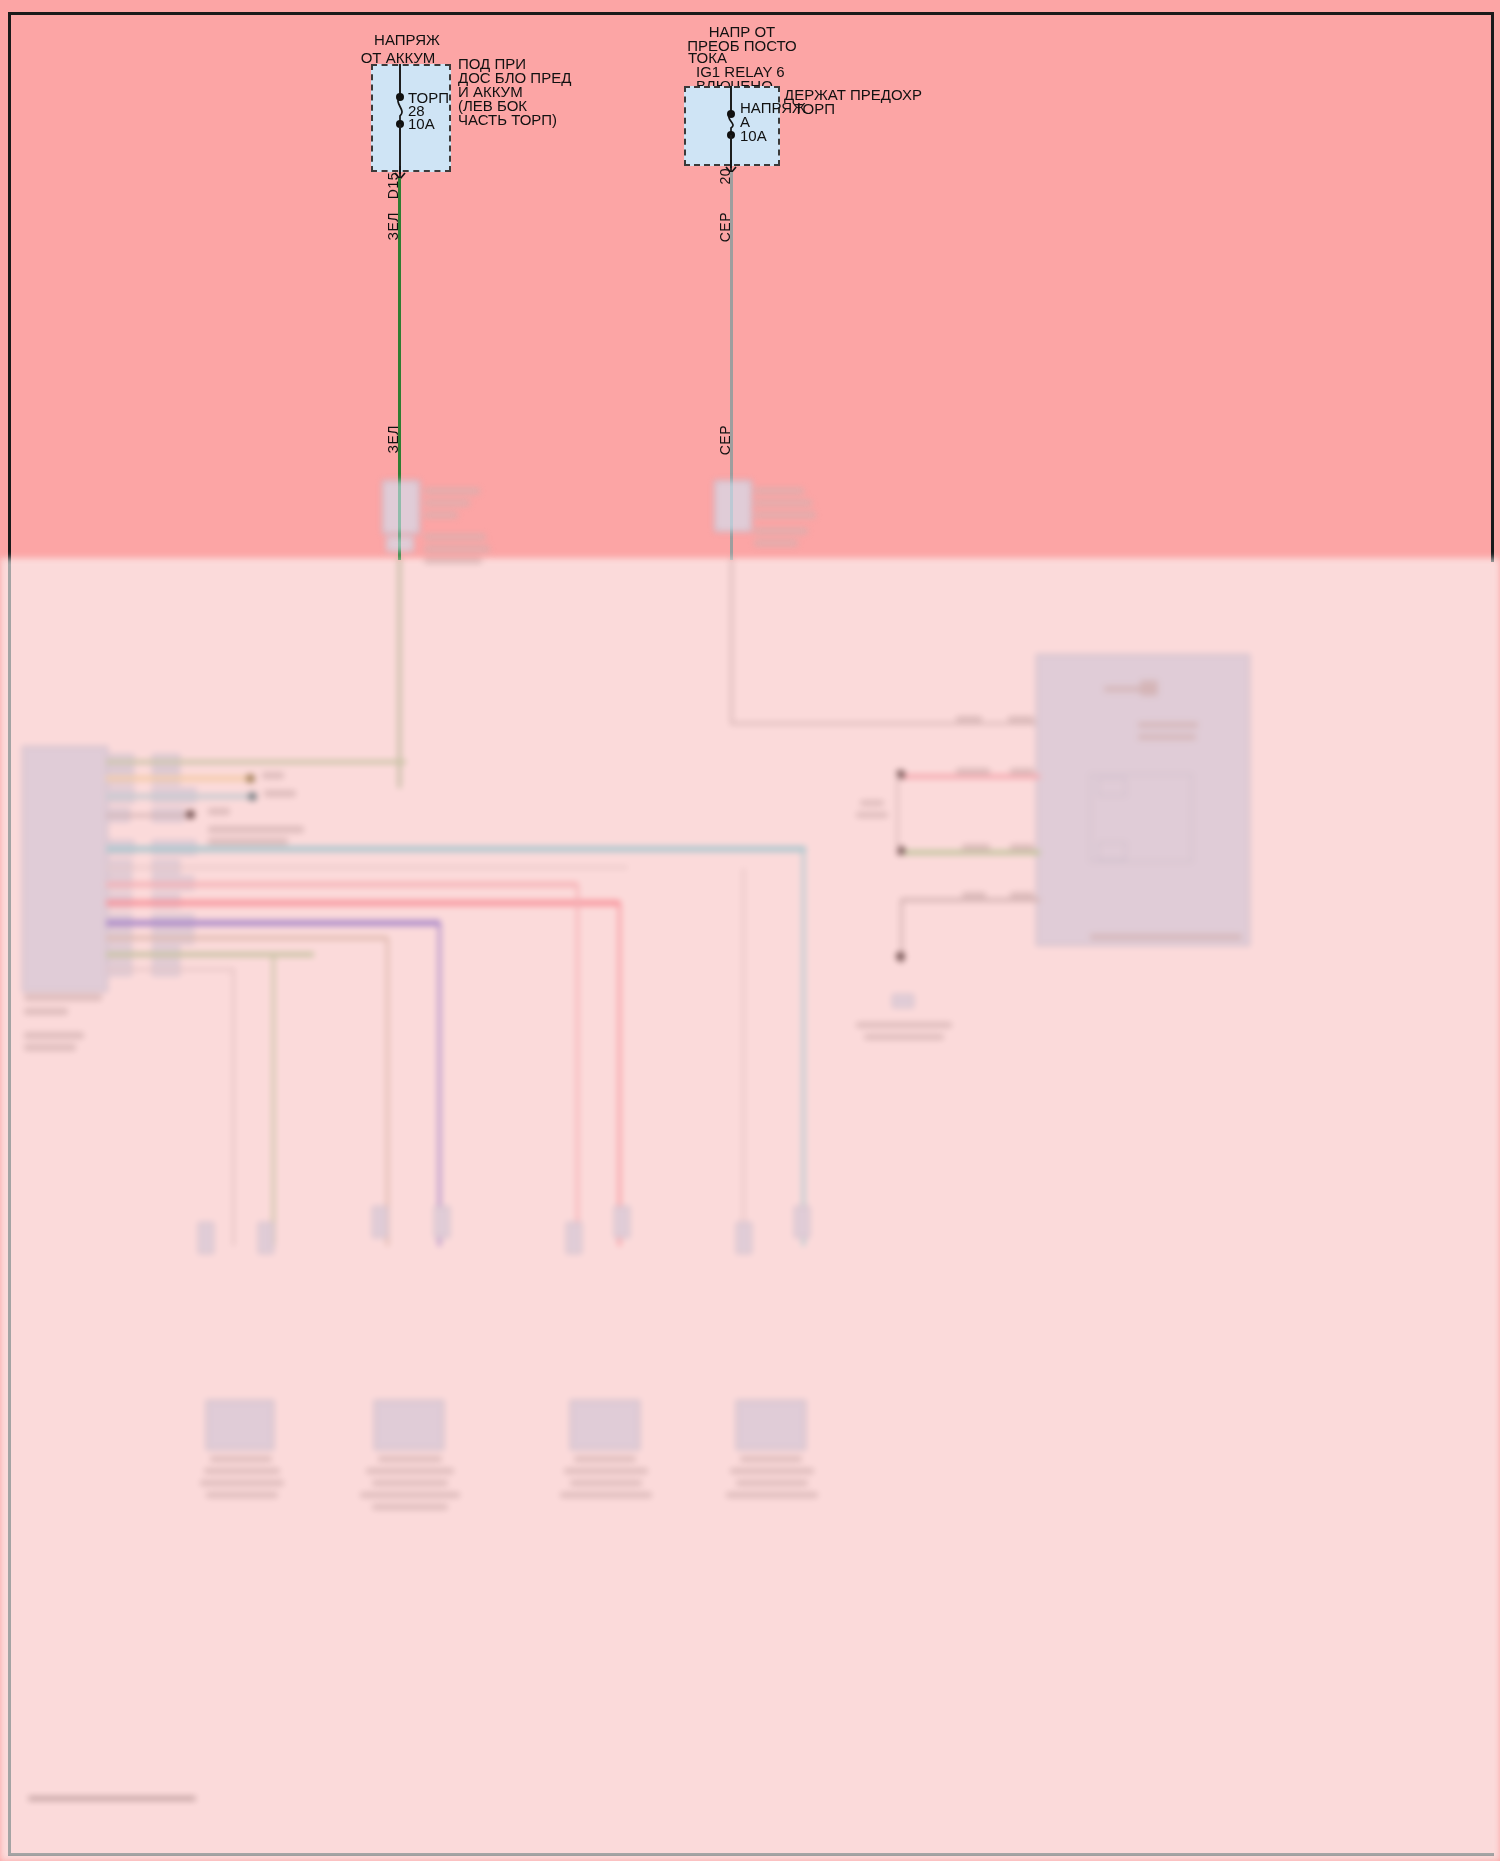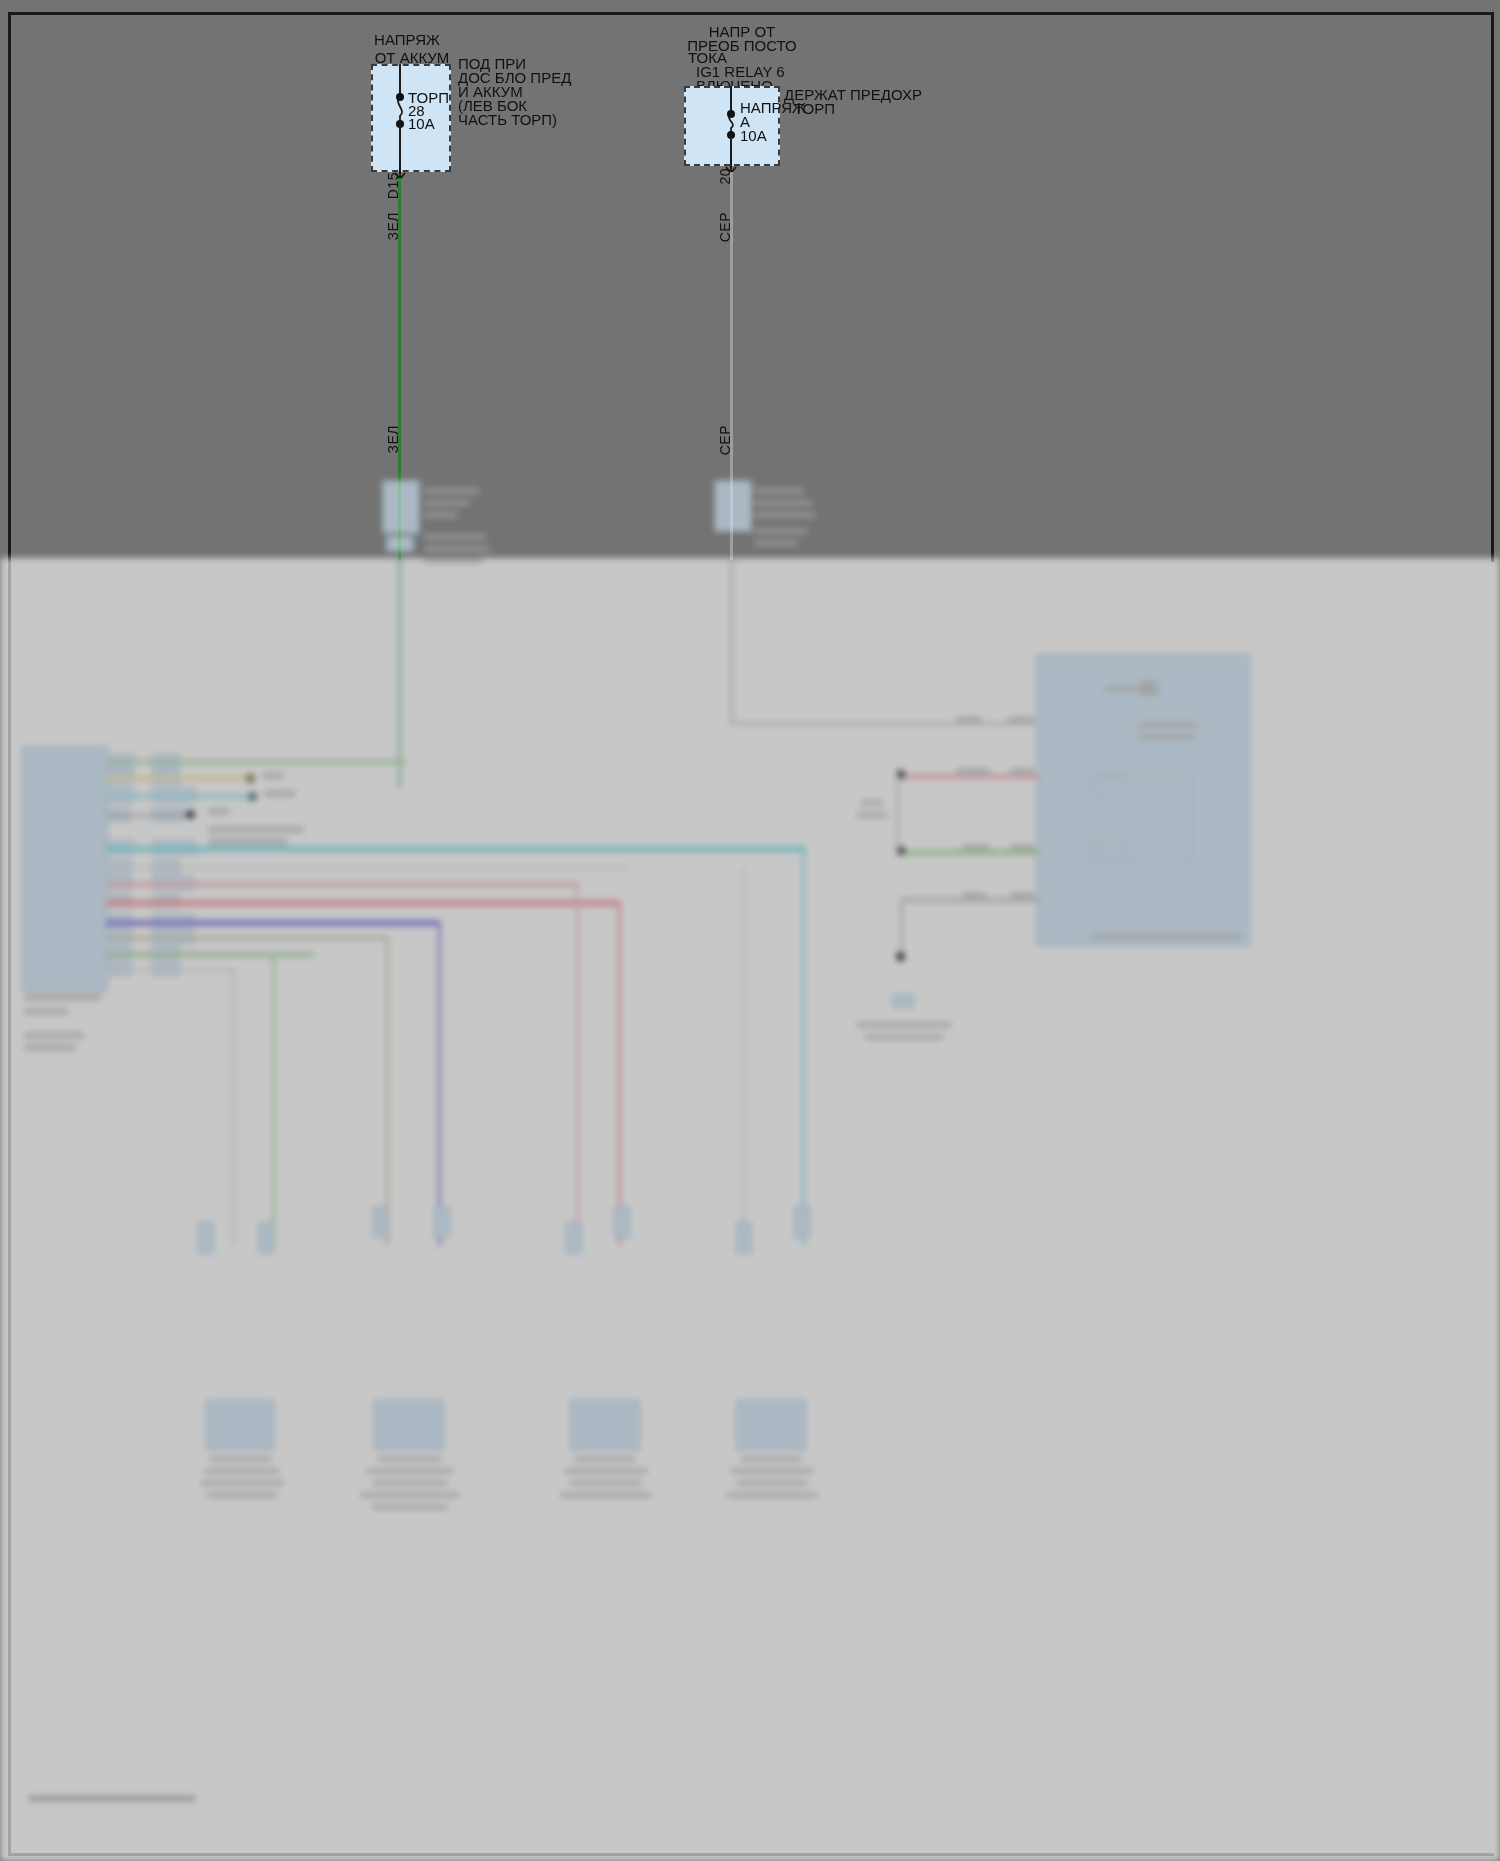--- a/index.html
+++ b/index.html
@@ -1,17 +1,17 @@
 <!DOCTYPE html>
 <html><head>
 <meta charset="utf-8">
 <style>
   html,body{margin:0;padding:0;background:#fff;}
   body{font-family:"Liberation Sans",sans-serif;}
-  #page{position:relative;width:1500px;height:1861px;background:#737373;overflow:hidden;}
+  #page{position:relative;width:1500px;height:1861px;background:#fca5a5;overflow:hidden;}
 
   
   #frame{position:absolute;left:2px;top:6px;width:1494px;height:1850px;box-sizing:border-box;}
   .frame-edge{position:absolute;background:#1a1a1a;}
   #edge-top   {left:6px;  top:6px;   width:1486px;height:3px;}
   #edge-left  {left:6px;  top:6px;   width:3px;   height:1844px;}
   #edge-right {left:1489px;top:6px;  width:3px;   height:550px;}
   #edge-bottom{left:6px;  top:1847px;width:1486px;height:3px;}
 
   
@@ -56,21 +56,21 @@
   <div id="frame">
     <div class="frame-edge" id="edge-top"></div>
     <div class="frame-edge" id="edge-left"></div>
     <div class="frame-edge" id="edge-right"></div>
     <div class="frame-edge" id="edge-bottom"></div>
   </div>
 
   <div id="clear-zone">
 
     <div class="hdr" style="left:342px;top:30px;width:130px;">НАПРЯЖ</div>
-    <div class="hdr" style="left:347px;top:48px;width:130px;">ОТ АККУМ</div>
+    <div class="hdr" style="left:333px;top:48px;width:130px;">ОТ АККУМ</div>
 
     <div class="fusebox" style="left:371px;top:64px;width:80px;height:108px;"></div>
 
     <div class="fuse-wire" style="left:399px;top:64px;height:34px;"></div>
     <div class="fuse-dot" style="left:396px;top:93px;"></div>
     <svg class="fuse-squiggle" style="left:392px;top:97px;" width="16" height="28">
       <path d="M8 0 C 1 6, 15 13, 8 19 L 8 28" stroke="#141414" stroke-width="1.7" fill="none"></path>
     </svg>
     <div class="fuse-dot" style="left:396px;top:120px;"></div>
     <div class="fuse-wire" style="left:399px;top:124px;height:50px;"></div>

